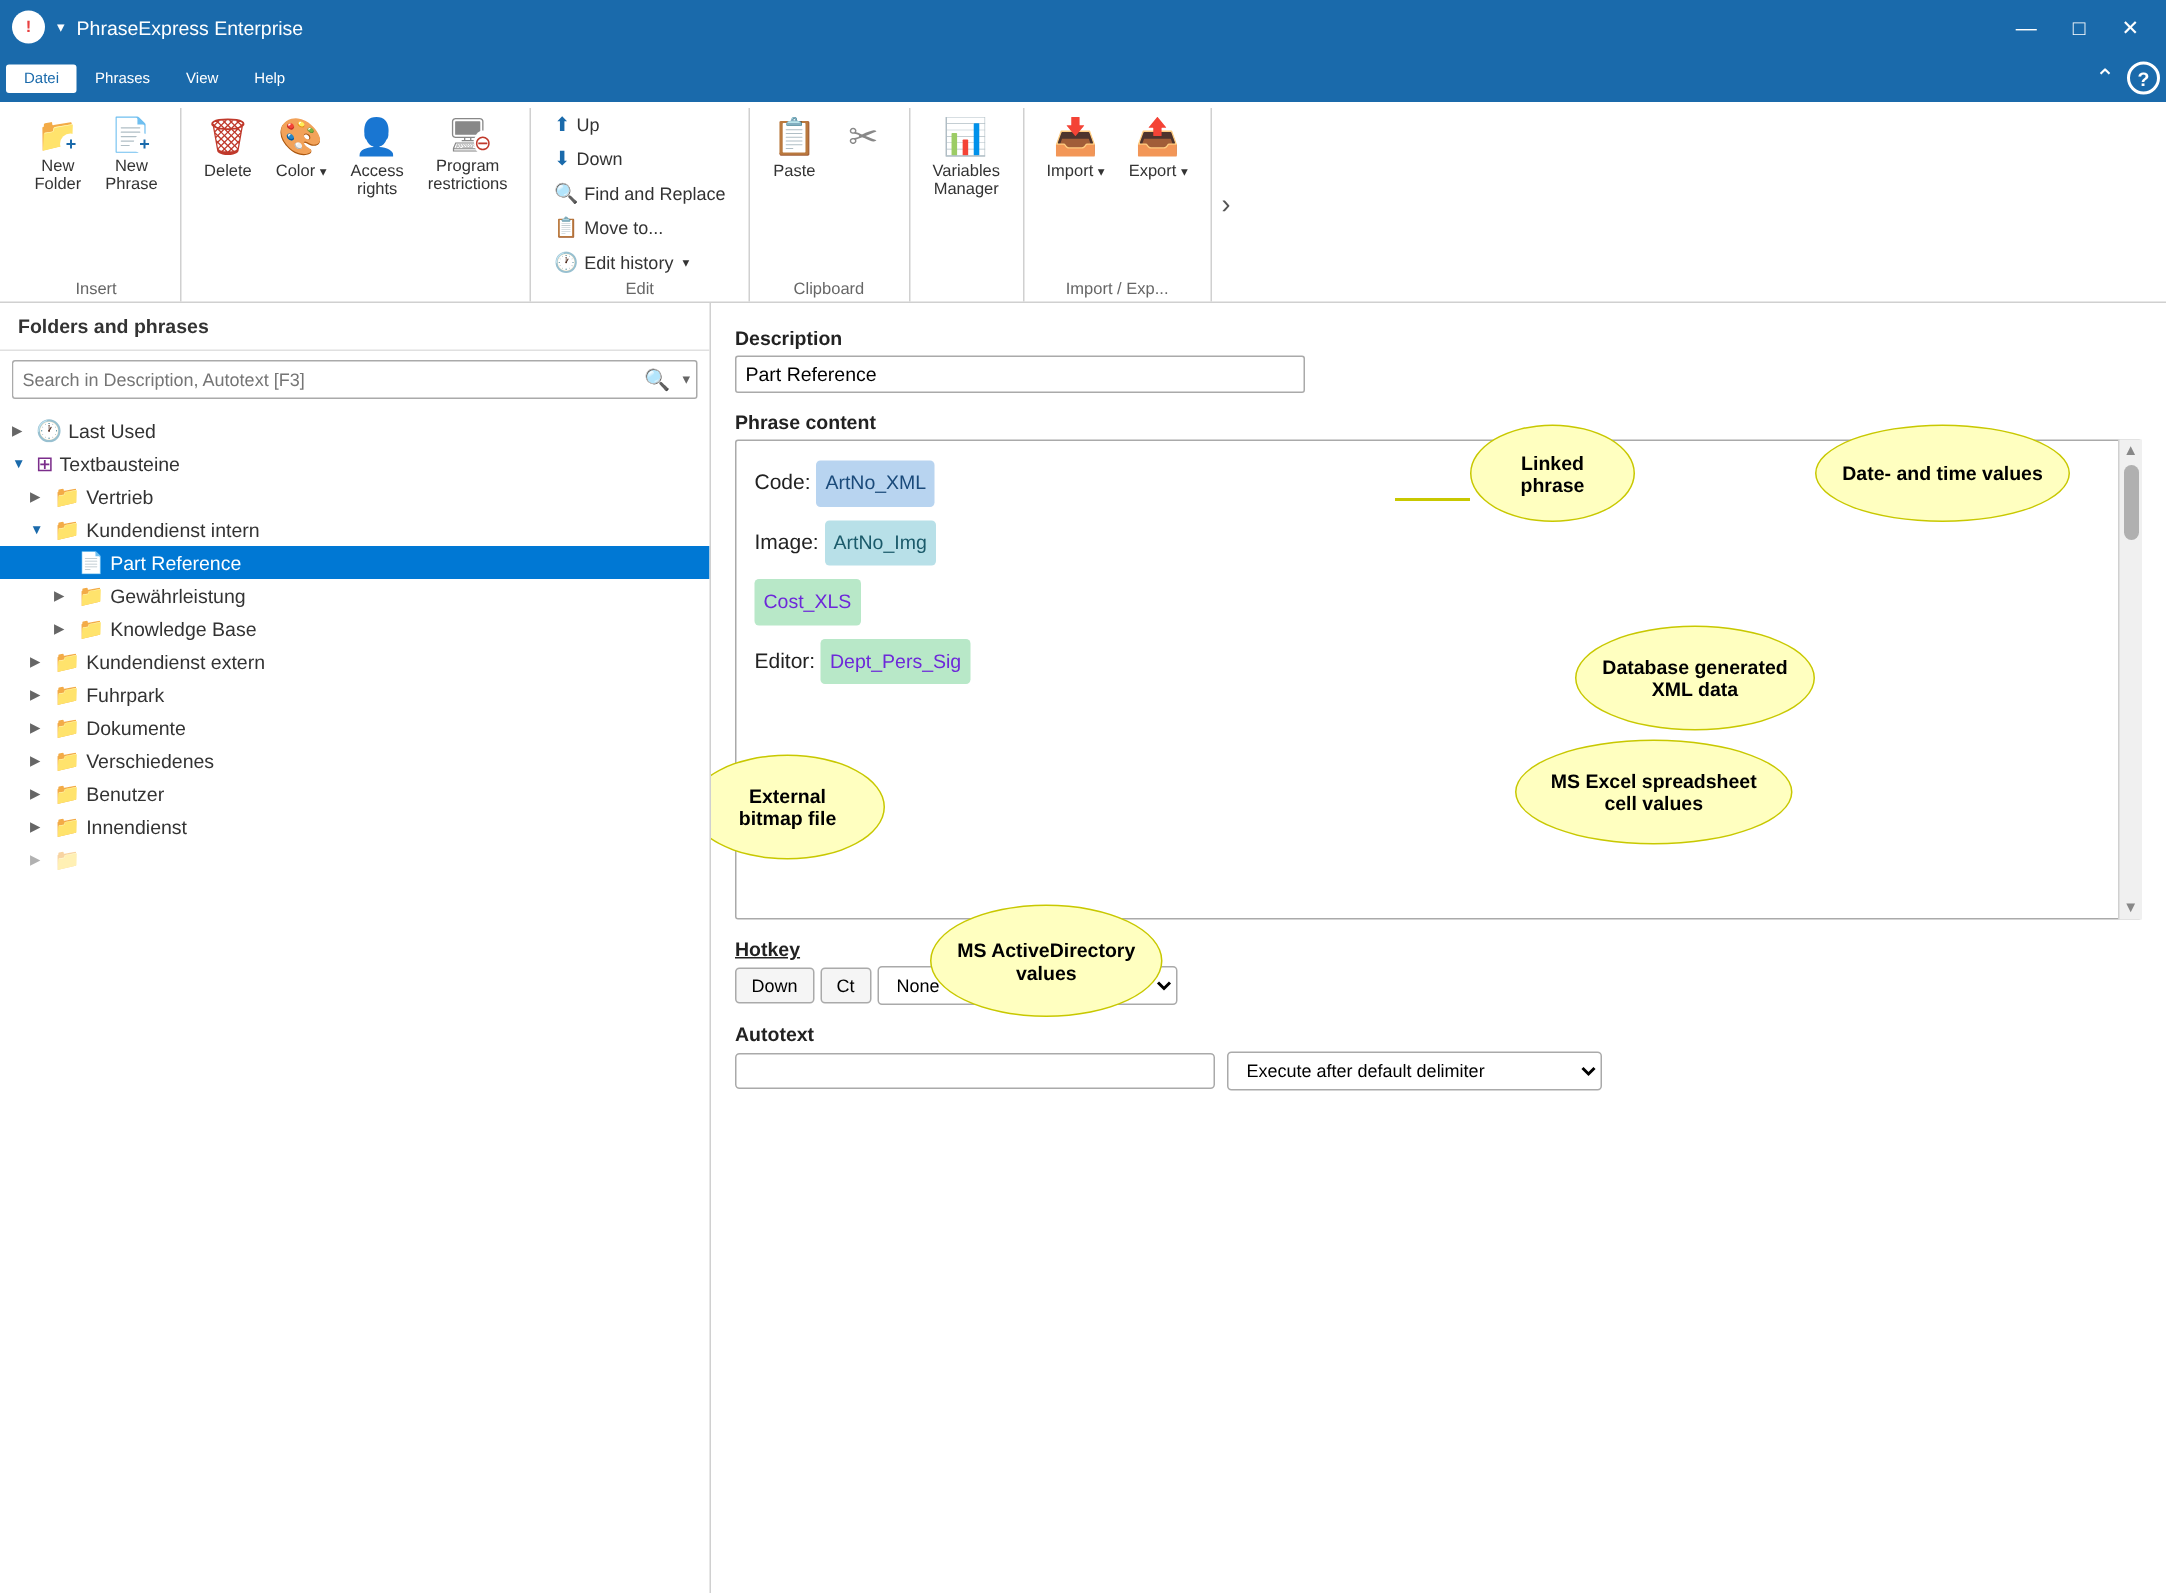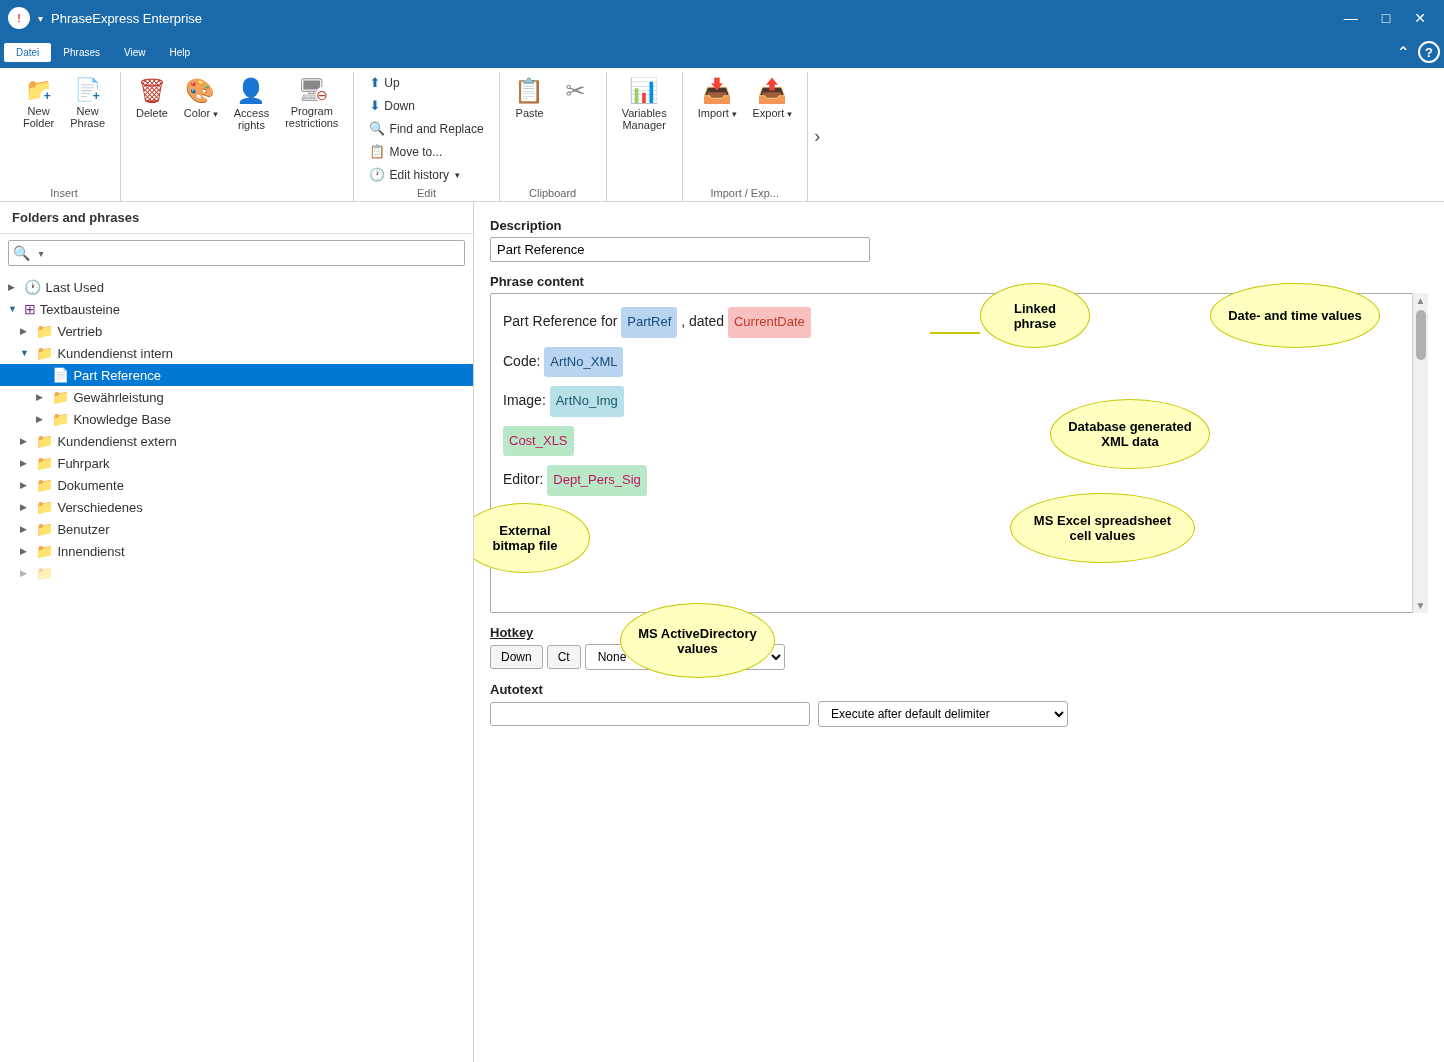--- a/index.html
+++ b/index.html
@@ -219,21 +219,21 @@
 
     .tag {
       display: inline-block;
       padding: 1px 6px;
       border-radius: 3px;
       font-size: 13px;
       font-weight: 500;
     }
     .tag-blue { background: #b8d4f0; color: #1a4a7a; }
     .tag-pink { background: #f9c0c0; color: #c0392b; }
-    .tag-green { background: #b8e8c8; color: #be185d; }
+    .tag-green { background: #b8e8c8; color: #6d28d9; }
     .tag-teal { background: #b8e0e8; color: #1a5a6a; }
 
     .hotkey-section { margin-bottom: 12px; }
     .hotkey-row {
       display: flex;
       align-items: center;
       gap: 4px;
       margin-top: 4px;
     }
     .hotkey-btn {
@@ -431,20 +431,21 @@
   </div>
 
   <div class="ribbon-expand">›</div>
 </div>
 
 <div class="main-area">
 
   <div class="sidebar">
     <div class="sidebar-title">Folders and phrases</div>
     <div class="sidebar-search">
+      <input type="text" placeholder="Search in Description, Autotext [F3]" style="">
       <span class="sidebar-search-icon">🔍</span>
       <span class="sidebar-search-dropdown">▾</span>
     </div>
     <div class="sidebar-tree">
 
       <div class="tree-item">
         <span class="tree-arrow">▶</span>
         <span class="tree-icon clock">🕐</span>
         <span>Last Used</span>
       </div>
@@ -532,26 +533,20 @@
 
     
     <div class="field-label">Description</div>
     <input class="field-input" value="Part Reference" style="">
 
     
     <div class="field-label">Phrase content</div>
     <div style="position:relative; margin-bottom:12px;">
       <div class="phrase-content-box" style="padding-right:24px; min-height:320px;">
 
-        <div style="margin-bottom:8px;">
-          <span>Part Reference for </span>
-          <span class="tag tag-blue">PartRef</span>
-          <span> , dated </span>
-          <span class="tag tag-pink">CurrentDate</span>
-        </div>
 
         <div style="margin-bottom:8px;">
           <span>Code: </span>
           <span class="tag tag-blue">ArtNo_XML</span>
         </div>
 
         <div style="margin-bottom:8px;">
           <span>Image: </span>
           <span class="tag tag-teal">ArtNo_Img</span>
         </div>
@@ -577,21 +572,21 @@
       </div>
 
       <svg style="position:absolute; top:10px; left:430px; z-index:9; pointer-events:none;" width="100" height="40">
         <line x1="60" y1="30" x2="10" y2="30" stroke="#c8c800" stroke-width="2" marker-end="url(#arrow)"></line>
       </svg>
 
       <div style="position:absolute; top:-10px; left:720px; background:#ffffc0; border:1.5px solid #c8c800; border-radius:50%; width:170px; height:65px; display:flex; align-items:center; justify-content:center; font-size:13px; font-weight:bold; text-align:center; z-index:10;">
         <span>Date- and time values</span>
       </div>
 
-      <div style="position:absolute; top:106px; left:560px; background:#ffffc0; border:1.5px solid #c8c800; border-radius:50%; width:160px; height:70px; display:flex; align-items:center; justify-content:center; font-size:13px; font-weight:bold; text-align:center; z-index:10;">
+      <div style="position:absolute; top:124px; left:560px; background:#ffffc0; border:1.5px solid #c8c800; border-radius:50%; width:160px; height:70px; display:flex; align-items:center; justify-content:center; font-size:13px; font-weight:bold; text-align:center; z-index:10;">
         <span>Database generated<br>XML data</span>
       </div>
 
       <div style="position:absolute; top:210px; left:-30px; background:#ffffc0; border:1.5px solid #c8c800; border-radius:50%; width:130px; height:70px; display:flex; align-items:center; justify-content:center; font-size:13px; font-weight:bold; text-align:center; z-index:10;">
         <span>External<br>bitmap file</span>
       </div>
 
       <div style="position:absolute; top:200px; left:520px; background:#ffffc0; border:1.5px solid #c8c800; border-radius:50%; width:185px; height:70px; display:flex; align-items:center; justify-content:center; font-size:13px; font-weight:bold; text-align:center; z-index:10;">
         <span>MS Excel spreadsheet<br>cell values</span>
       </div>

